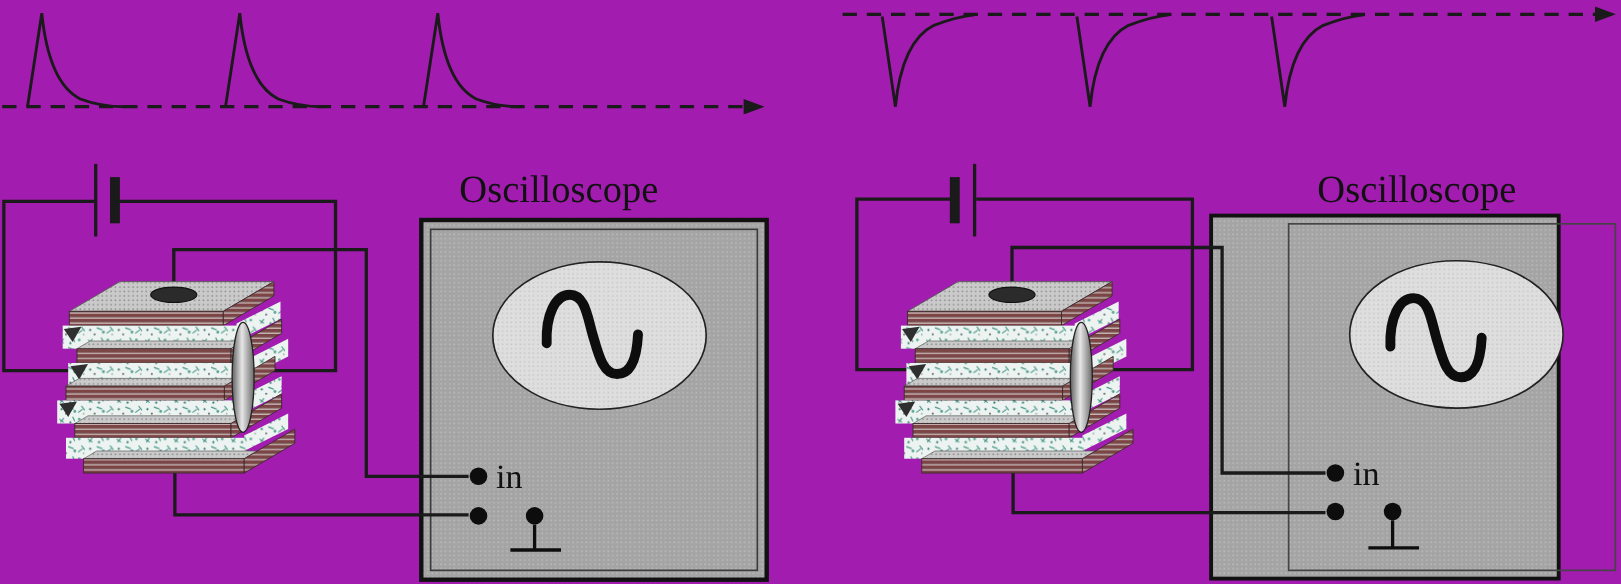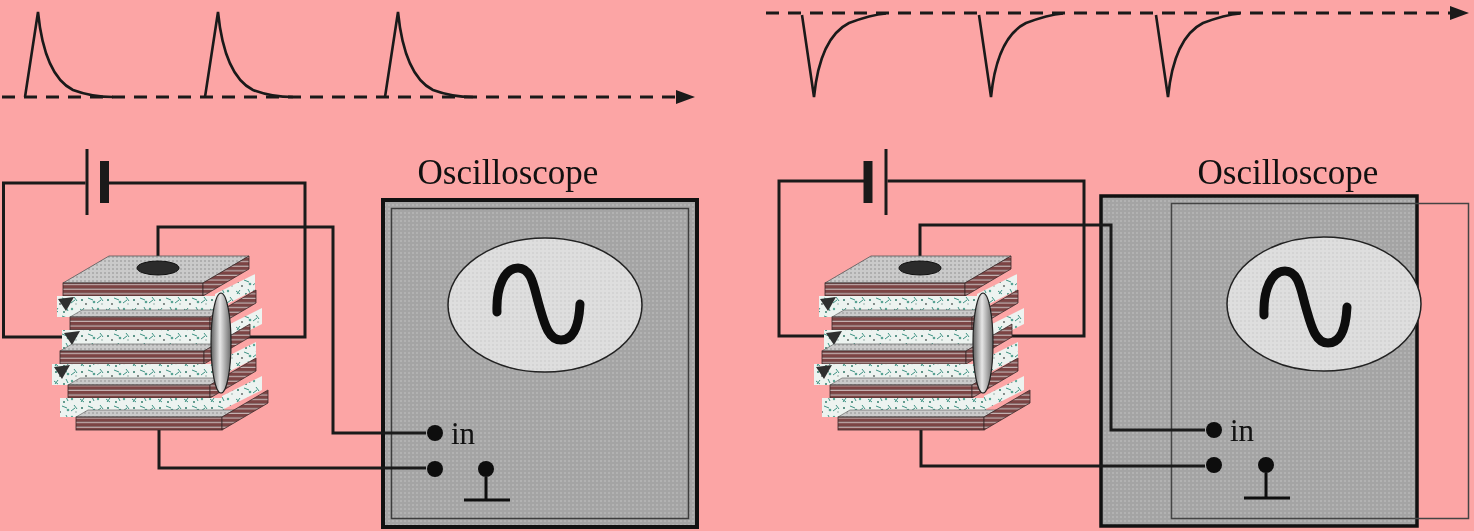--- a/index.html
+++ b/index.html
@@ -1,19 +1,19 @@
 <!DOCTYPE html>
 <html><head>
 <meta charset="utf-8">
 <style>
   html,body{margin:0;padding:0;background:#ffffff;}
   .figure-canvas{
     position:relative;
     width:1474px;height:531px;
-    background:#fca5a5;
+    background:#a21caf;
     overflow:hidden;
     font-family:"Liberation Serif", serif;
   }
   svg{display:block;}
   text{font-family:"Liberation Serif", serif; fill:#111111;}
   .scope-title{font-size:35px;}
   .in-label{font-size:31px;}
 </style>
 </head>
 <body>

